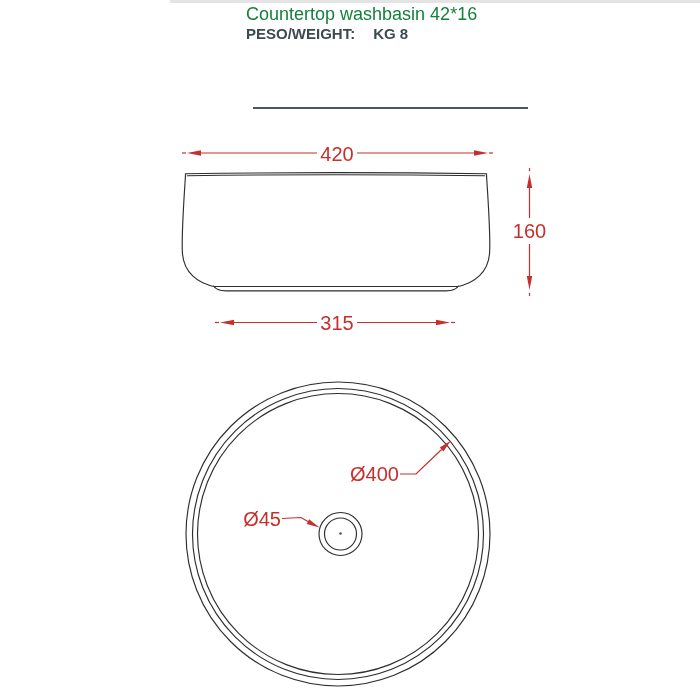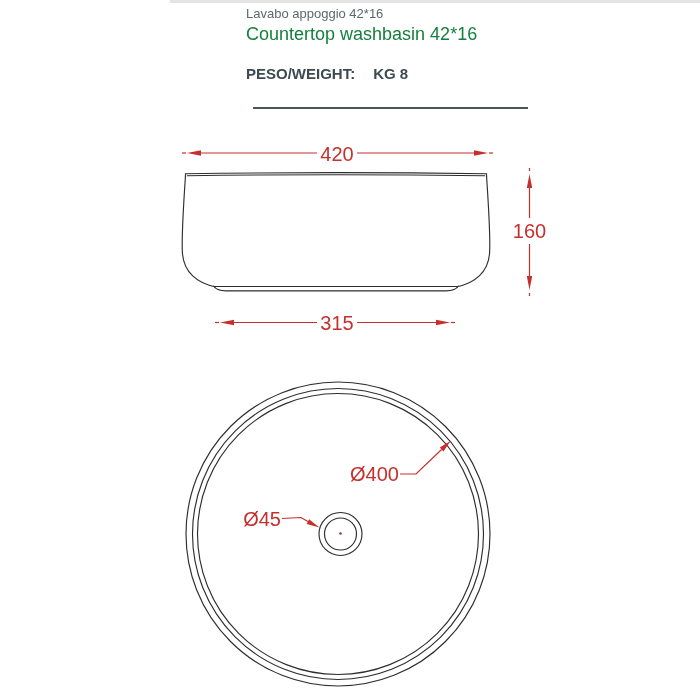--- a/index.html
+++ b/index.html
@@ -18,21 +18,21 @@
     font-size:23px;font-weight:bold;color:#3d4a4f;
     letter-spacing:-0.5px;line-height:1.05;margin:0;
   }
   .sub-it{
     font-size:13px;color:#5d696d;margin-top:5px;line-height:1.15;
   }
   .sub-en{
     font-size:18px;color:#15803d;margin-top:2px;line-height:1.15;
   }
   .weight-row{
-    margin-top:20px;font-size:15px;font-weight:bold;color:#3d4a4f;
+    margin-top:0;font-size:15px;font-weight:bold;color:#3d4a4f;
   }
   .weight-row .value{margin-left:18px;}
   .rule{
     position:absolute;left:253px;top:107px;width:275px;height:2px;
     background:#4b5659;
   }
   svg{position:absolute;left:0;top:0;}
   .outline{stroke:#2e2e2e;stroke-width:1.15;fill:none;}
   .dimline{stroke:#c5302c;stroke-width:1.2;fill:none;}
   .dimarrow{fill:#c5302c;stroke:none;}
@@ -41,21 +41,20 @@
     font-size:20px;
   }
   .centerdot{fill:#804040;stroke:none;}
 </style>
 </head>
 <body>
 
 <div class="top-strip"></div>
 
 <div class="header">
-  <div class="sub-it">Lavabo appoggio 42*16</div>
   <div class="sub-en">Countertop washbasin 42*16</div>
   <div class="weight-row">
     <span class="label">PESO/WEIGHT:</span><span class="value">KG 8</span>
   </div>
 </div>
 
 <div class="rule"></div>
 
 <svg width="700" height="700" viewBox="0 0 700 700">
 

